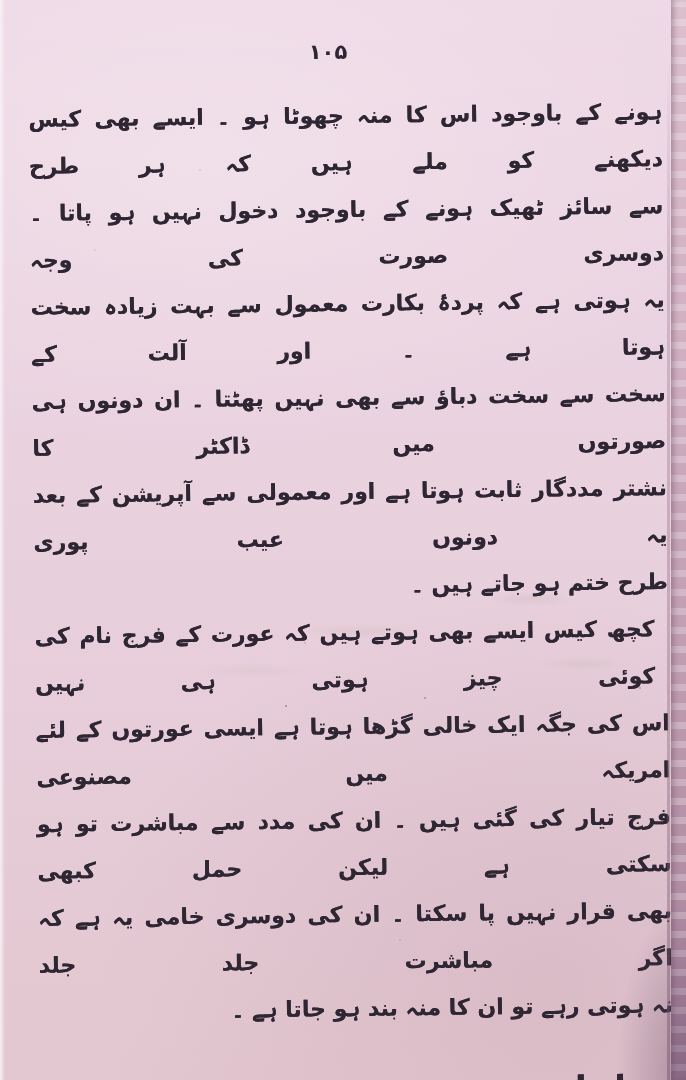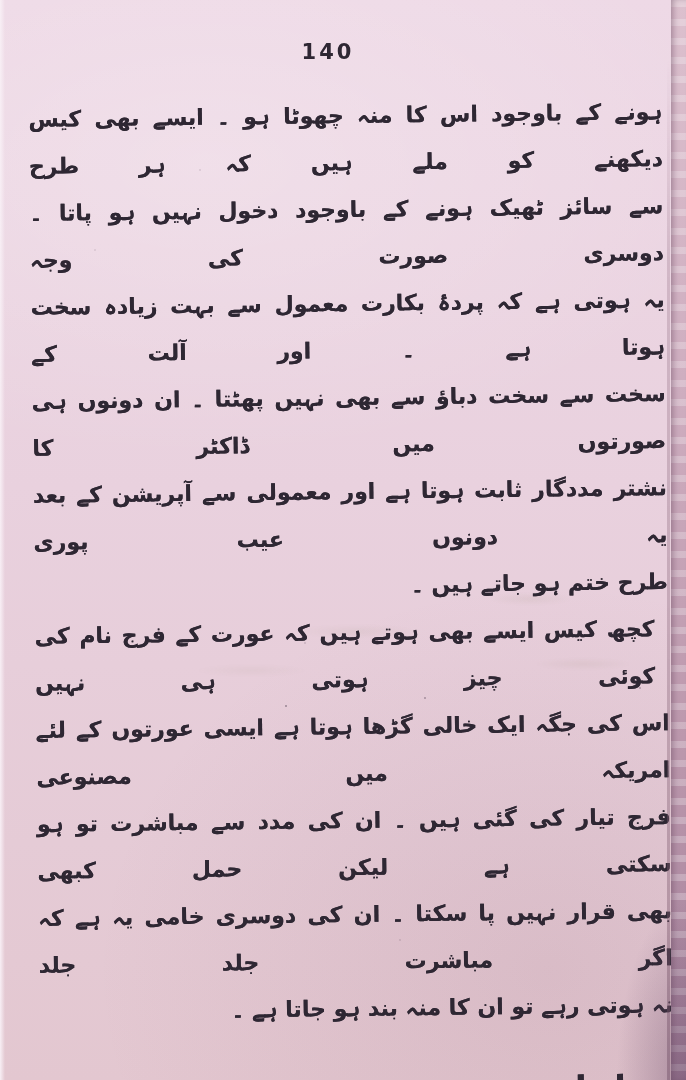--- a/index.html
+++ b/index.html
@@ -56,21 +56,21 @@
 </style>
 </head>
 <body>
 
 <div class="stage">
   <div class="paper"></div>
   <div class="edge-left"></div>
   <div class="ghost"></div>
   <div class="speckles"></div>
 
-  <div class="page-number">140</div>
+  <div class="page-number">۱۰۵</div>
 
   <div class="text-block">
     <div>
       <div class="line j">ہونے کے باوجود اس کا منہ چھوٹا ہو ۔ ایسے بھی کیس دیکھنے کو ملے ہیں کہ ہر طرح</div>
       <div class="line j">سے سائز ٹھیک ہونے کے باوجود دخول نہیں ہو پاتا ۔ دوسری صورت کی وجہ</div>
       <div class="line j">یہ ہوتی ہے کہ پردۂ بکارت معمول سے بہت زیادہ سخت ہوتا ہے ۔ اور آلت کے</div>
       <div class="line j">سخت سے سخت دباؤ سے بھی نہیں پھٹتا ۔ ان دونوں ہی صورتوں میں ڈاکٹر کا</div>
       <div class="line j">نشتر مددگار ثابت ہوتا ہے اور معمولی سے آپریشن کے بعد یہ دونوں عیب پوری</div>
       <div class="line">طرح ختم ہو جاتے ہیں ۔</div>
     </div>

